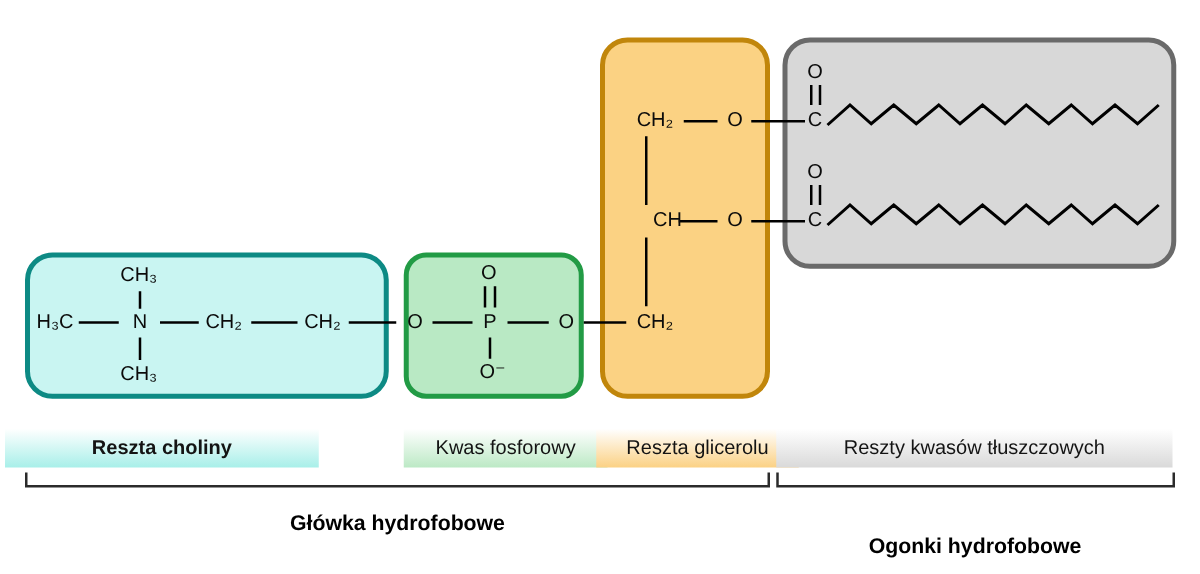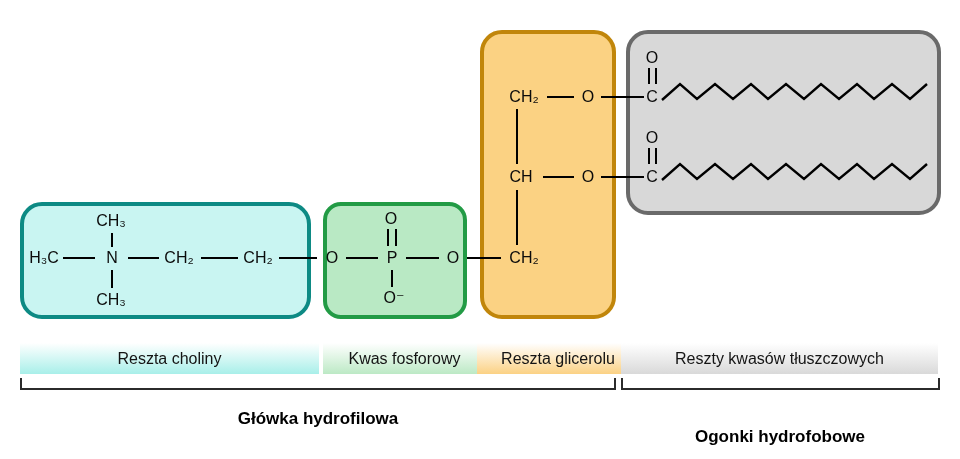--- a/index.html
+++ b/index.html
@@ -14,21 +14,21 @@
   .box-fatty{left:626px;top:30px;width:315px;height:185px;background:#d8d8d8;border:4px solid #6a6a6a;border-radius:22px;}
   svg.overlay{position:absolute;left:0;top:0;width:960px;height:459px;pointer-events:none;}
   .atom{
     position:absolute;transform:translate(-50%,-50%);
     font-size:16px;color:#0b0b0b;white-space:nowrap;line-height:1;
   }
   .band{
     position:absolute;top:343px;height:31px;display:flex;align-items:center;justify-content:center;
     font-size:16px;color:#141414;
   }
-  .band-choline{left:20px;width:299px;background:linear-gradient(180deg,#ffffff 0%,#a8efe9 100%);}
+  .band-choline{left:4px;width:251px;background:linear-gradient(180deg,#ffffff 0%,#a8efe9 100%);font-weight:bold;}
   .band-phosphate{left:323px;width:163px;background:linear-gradient(180deg,#ffffff 0%,#bce9c5 100%);}
   .band-glycerol{left:477px;width:162px;background:linear-gradient(180deg,#ffffff 0%,#fbd184 100%);}
   .band-fatty{left:621px;width:317px;background:linear-gradient(180deg,#ffffff 0%,#d9d9d9 100%);justify-content:center;}
   .group-label{
     position:absolute;transform:translate(-50%,-50%);
     font-size:17px;font-weight:bold;color:#000;white-space:nowrap;
   }
   .gl-hydrophilic{left:318px;top:419px;}
   .gl-hydrophobic{left:780px;top:437px;}
 </style>
@@ -94,21 +94,21 @@
   <span class="atom" style="left:111px;top:300px">CH₃</span>
 
   <span class="atom" style="left:391px;top:219px">O</span>
   <span class="atom" style="left:332px;top:258px">O</span>
   <span class="atom" style="left:392px;top:258px">P</span>
   <span class="atom" style="left:453px;top:258px">O</span>
   <span class="atom" style="left:394px;top:298px">O⁻</span>
 
   <span class="atom" style="left:524px;top:97px">CH₂</span>
   <span class="atom" style="left:588px;top:97px">O</span>
-  <span class="atom" style="left:521px;top:177px">CH</span>
+  <span class="atom" style="left:534px;top:177px">CH</span>
   <span class="atom" style="left:588px;top:177px">O</span>
   <span class="atom" style="left:524px;top:258px">CH₂</span>
 
   <span class="atom" style="left:652px;top:58px">O</span>
   <span class="atom" style="left:652px;top:97px">C</span>
   <span class="atom" style="left:652px;top:138px">O</span>
   <span class="atom" style="left:652px;top:177px">C</span>
 
   <div class="band band-choline">
     <span>Reszta choliny</span>
@@ -116,16 +116,16 @@
   <div class="band band-phosphate">
     <span>Kwas fosforowy</span>
   </div>
   <div class="band band-glycerol">
     <span>Reszta glicerolu</span>
   </div>
   <div class="band band-fatty">
     <span>Reszty kwasów tłuszczowych</span>
   </div>
 
-  <div class="group-label gl-hydrophilic">Główka hydrofilowa</div>
+  <div class="group-label gl-hydrophilic">Główka hydrofobowe</div>
   <div class="group-label gl-hydrophobic">Ogonki hydrofobowe</div>
 
 </div>
 
 </body></html>

